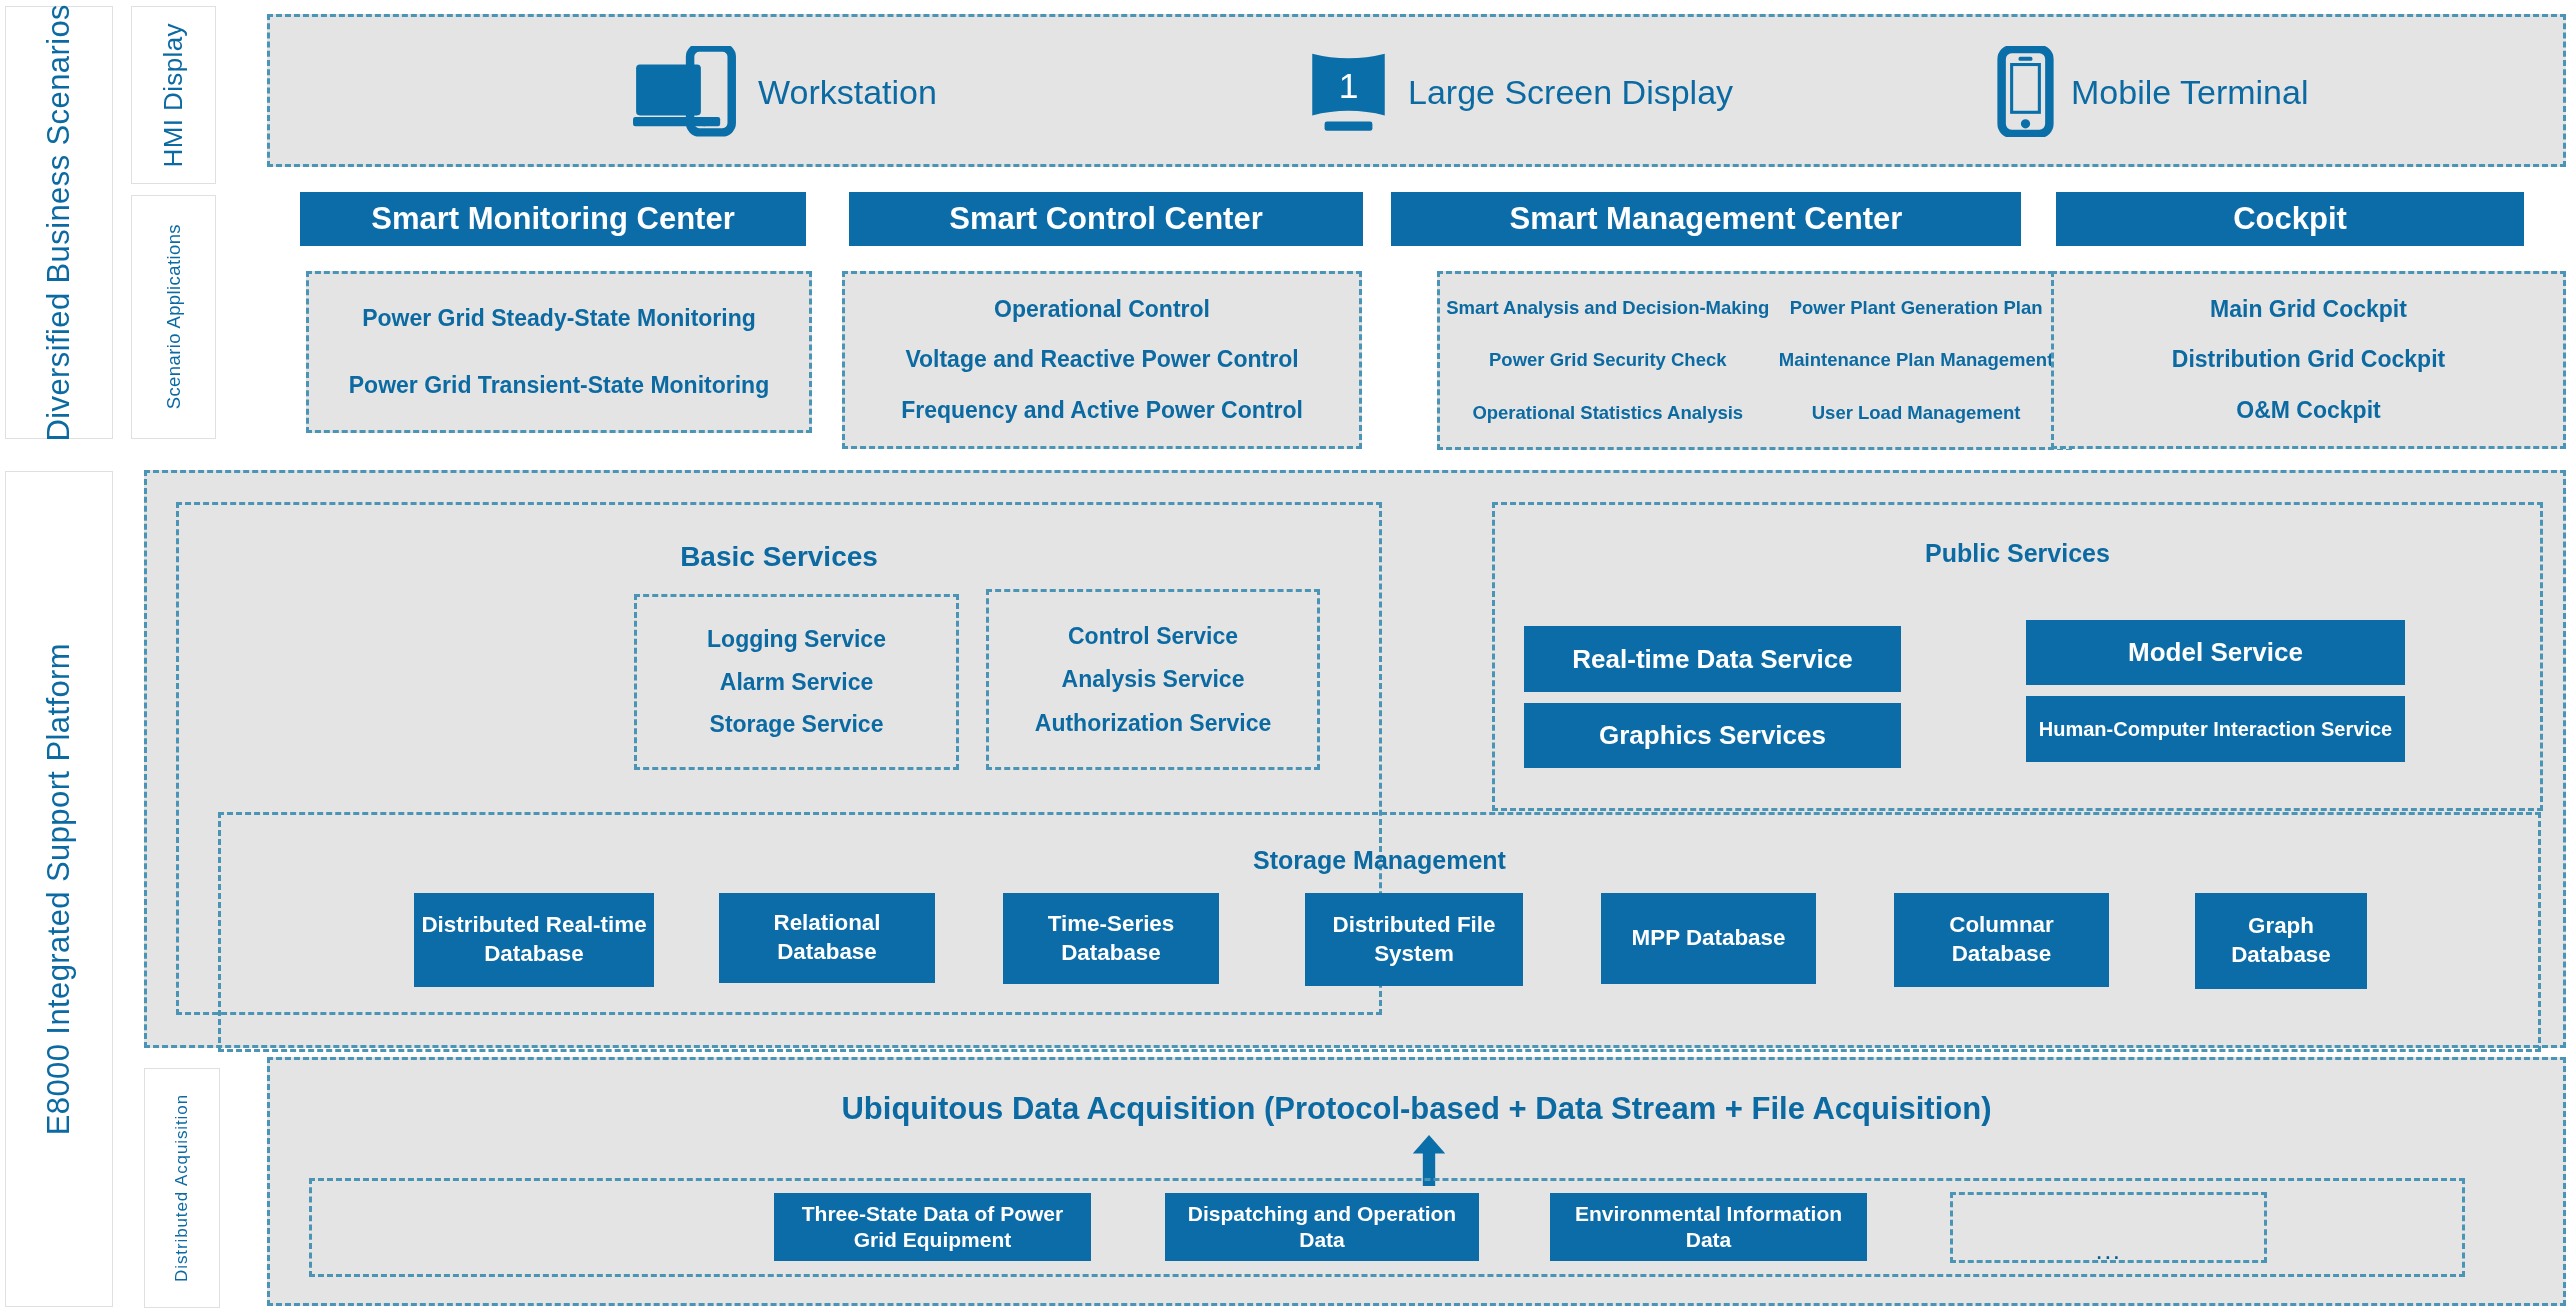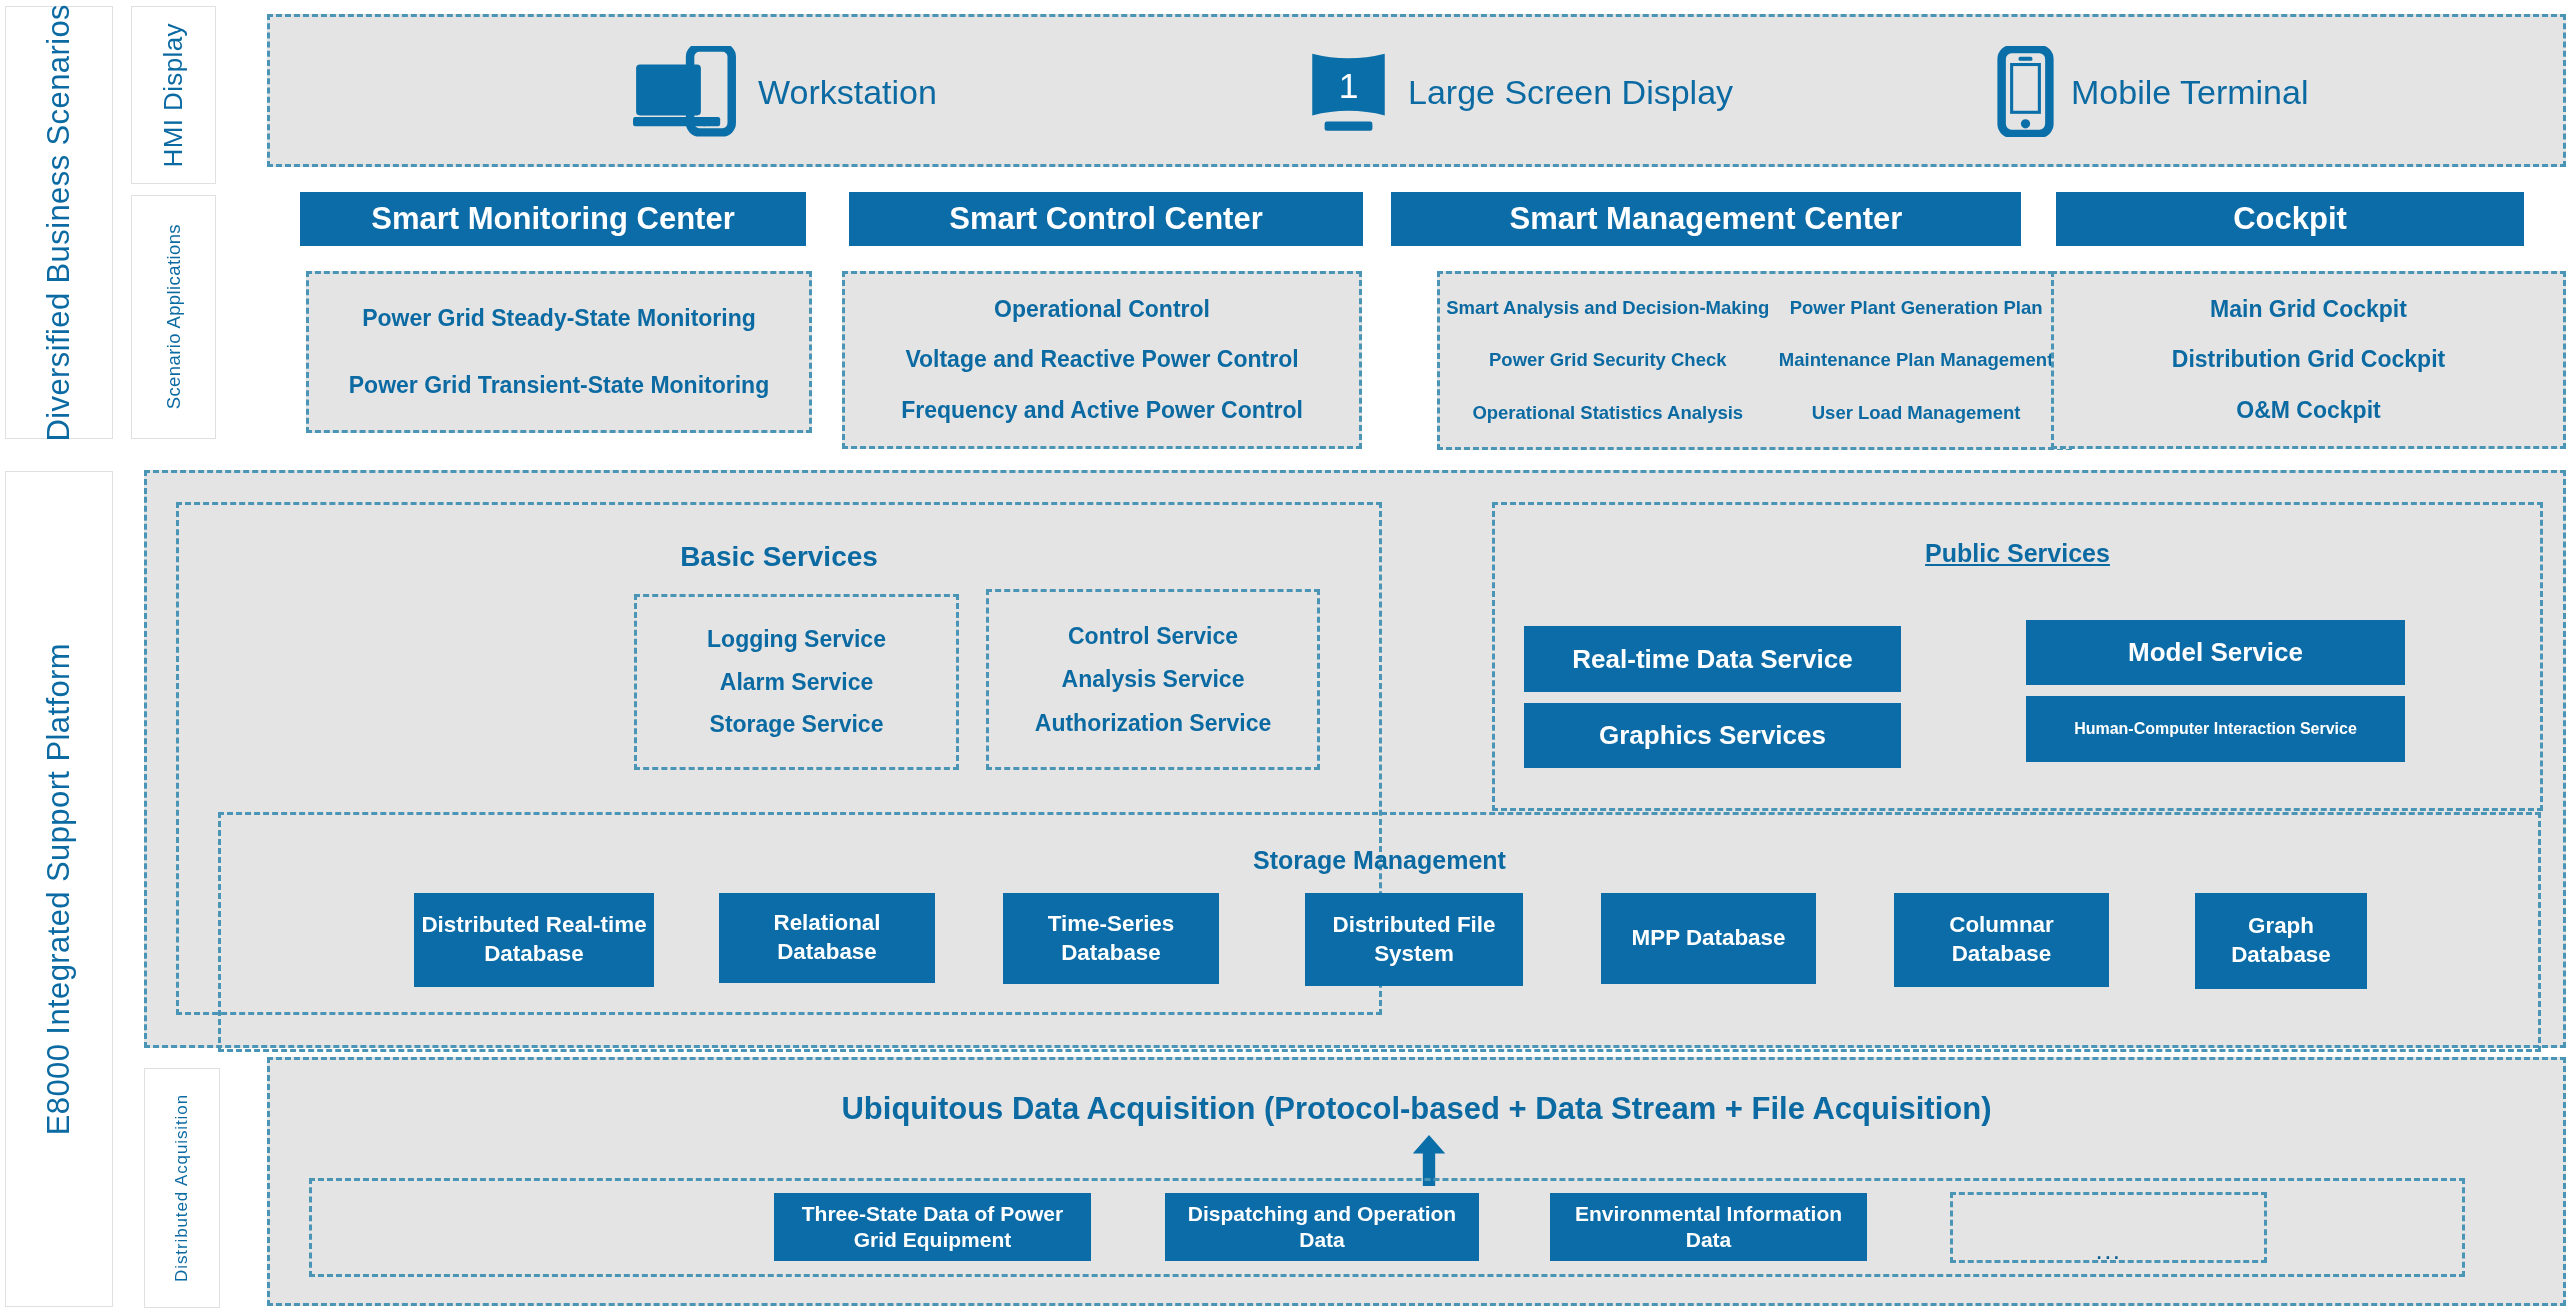--- a/index.html
+++ b/index.html
@@ -114,21 +114,21 @@
     position: absolute;
     border: 3.1px dashed var(--dash);
     display: flex; flex-direction: column; align-items: center; justify-content: space-evenly;
     padding: 14px 7.7px;
   }
   .basic-col div { color: var(--blue-text); font-size: 23px; font-weight: bold; white-space: nowrap; }
 
   
   #public-wrap { left: 1492px; top: 502px; width: 1051px; height: 309px; }
   #public-title { position:absolute; left:1492px; top:539px; width:1051px; text-align:center;
-                  color:var(--blue-text); font-size:25px; font-weight:bold;text-decoration:underline; }
+                  color:var(--blue-text); font-size:25px; font-weight:bold; }
   .pub-box {
     position: absolute;
     background: var(--blue-dark);
     color: #fff; font-weight: bold;
     display:flex; align-items:center; justify-content:center; text-align:center;
   }
 
   
   #storage-wrap { left: 218px; top: 812px; width: 2323px; height: 240px; }
   #storage-title { position:absolute; left:218px; top:846px; width:2323px; text-align:center;
@@ -271,21 +271,21 @@
 
   <div class="dashed-inner" id="public-wrap"></div>
   <div id="public-title">Public Services</div>
 
   <div class="pub-box" style="left:1524px; top:626px; width:377px; height:66px; font-size:26px;">Real-time Data Service</div>
 
   <div class="pub-box" style="left:2026px; top:620px; width:379px; height:65px; font-size:26px;">Model Service</div>
 
   <div class="pub-box" style="left:1524px; top:703px; width:377px; height:65px; font-size:26px;">Graphics Services</div>
 
-  <div class="pub-box" style="left:2026px; top:696px; width:379px; height:66px; font-size:16px;">Human-Computer Interaction Service</div>
+  <div class="pub-box" style="left:2026px; top:696px; width:379px; height:66px; font-size:20px;">Human-Computer Interaction Service</div>
 
   <div class="dashed-inner" id="storage-wrap"></div>
   <div id="storage-title">Storage Management</div>
 
   <div class="db-box" style="left:414px; width:240px; height:94px;">Distributed Real-time Database</div>
   <div class="db-box" style="left:719px; width:216px; height:90px;">Relational Database</div>
   <div class="db-box" style="left:1003px; width:216px; height:91px;">Time-Series Database</div>
   <div class="db-box" style="left:1305px; width:218px; height:93px;">Distributed File System</div>
   <div class="db-box" style="left:1601px; width:215px; height:91px;">MPP Database</div>
   <div class="db-box" style="left:1894px; width:215px; height:94px;">Columnar Database</div>

